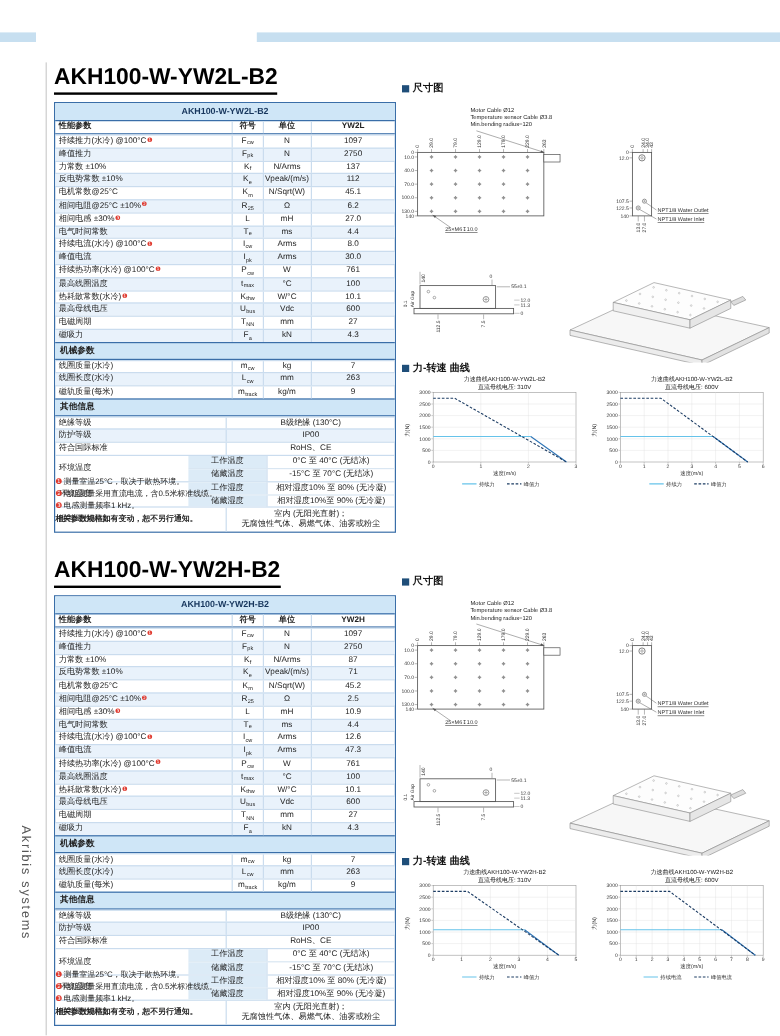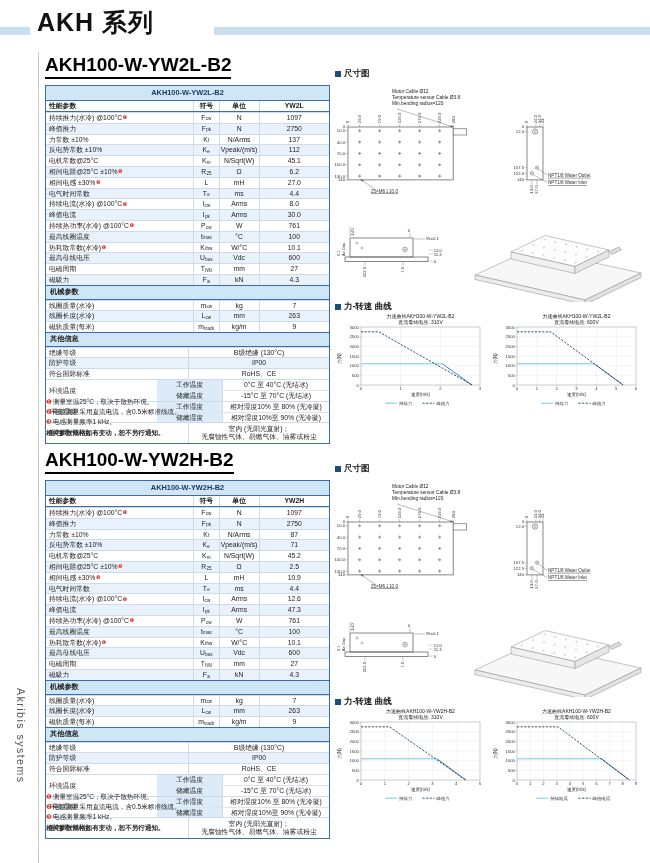--- a/index.html
+++ b/index.html
@@ -41,21 +41,20 @@
   .sq{width:6px;height:6px;background:#1f4e79;display:inline-block;}
   .dims{position:absolute;left:335px;top:80px;width:315px;height:222px;}
   .charts{position:absolute;left:336px;top:311px;display:flex;gap:3px;}
   .charts svg{width:153px;height:100px;}
 </style>
 </head>
 <body>
 
 <div class="page">
   <div class="hdr-bar left"></div>
-  <div class="hdr-title">AKH 系列</div>
   <div class="hdr-bar right"></div>
   <div class="margin-line"></div>
   <div class="side-text">Akribis systems</div>
 
   <div class="section" style="top:0">
     <div class="sec-title">AKH100-W-YW2L-B2</div>
     <div class="spec-table">
         <div class="t-title">AKH100-W-YW2L-B2</div>
         <div class="trow head">
           <div class="cell " style="width: 148px;">性能参数</div>
@@ -641,21 +640,21 @@
           <polyline points="102.35000000000001,52.791333333333334 131.10833333333332,74" fill="none" stroke="#2e74b6" stroke-width="0.9" stroke-dasharray="none"></polyline>
           <polyline points="25,20.833333333333336 58.71666666666667,20.833333333333336 131.10833333333332,74" fill="none" stroke="#1c3c63" stroke-width="0.9" stroke-dasharray="2.2,1.4"></polyline>
           <line x1="49.1" y1="92.2" x2="61.1" y2="92.2" stroke="#66c3ea" stroke-width="0.9" stroke-dasharray="none"></line>
           <text x="63.1" y="93.9" font-size="4.4" fill="#333" text-anchor="start" font-family="Liberation Sans, sans-serif">持续力</text>
           <line x1="86.5" y1="92.2" x2="98.5" y2="92.2" stroke="#1c3c63" stroke-width="0.9" stroke-dasharray="2.2,1.4"></line>
           <text x="100.5" y="93.9" font-size="4.4" fill="#333" text-anchor="start" font-family="Liberation Sans, sans-serif">峰值力</text>
         </svg>
     </div>
   </div>
 
-  <div class="section" style="top:395px">
+  <div class="section" style="top:411px">
     <div class="sec-title">AKH100-W-YW2H-B2</div>
     <div class="spec-table">
         <div class="t-title">AKH100-W-YW2H-B2</div>
         <div class="trow head">
           <div class="cell " style="width: 148px;">性能参数</div>
           <div class="cell ctr" style="width: 26px;">符号</div>
           <div class="cell ctr" style="width: 40px;">单位</div>
           <div class="cell ctr" style="width: 71px;">YW2H</div>
         </div>
         <div class="trow">

